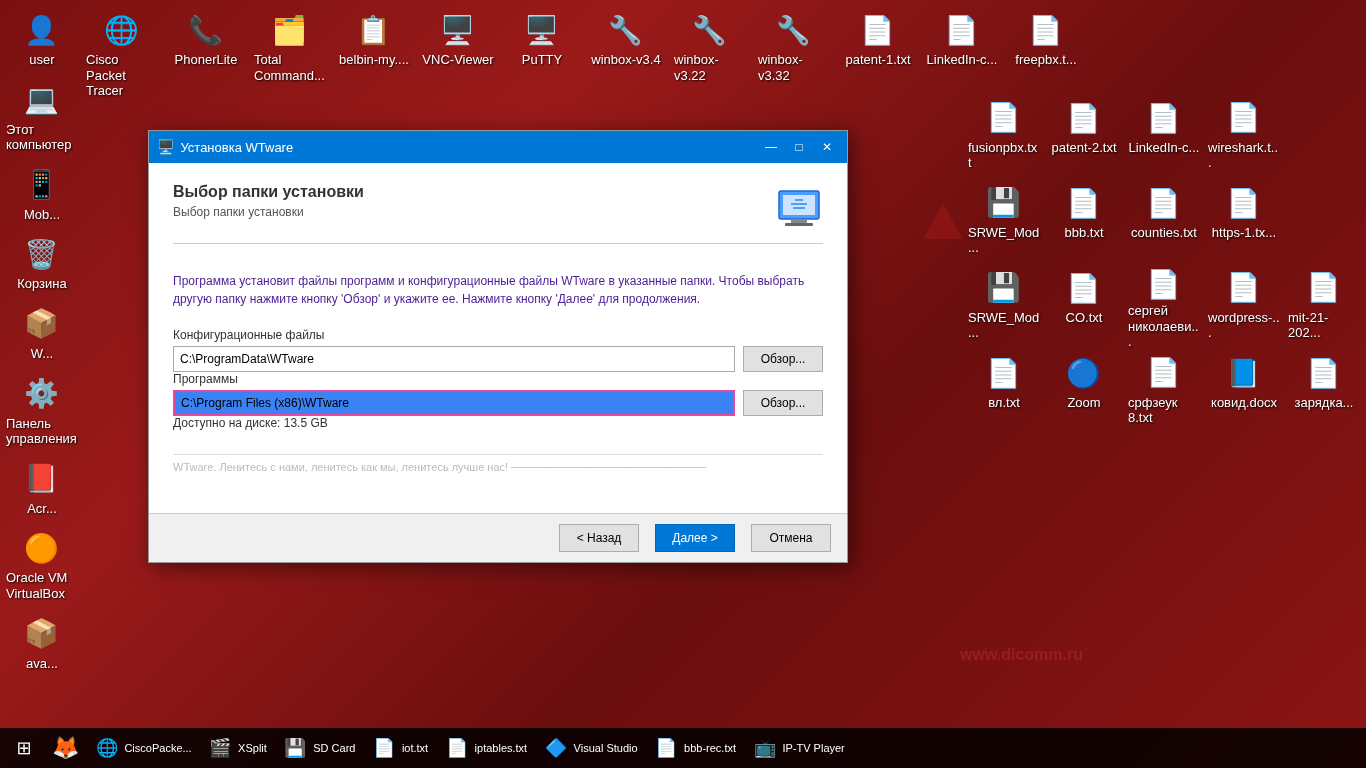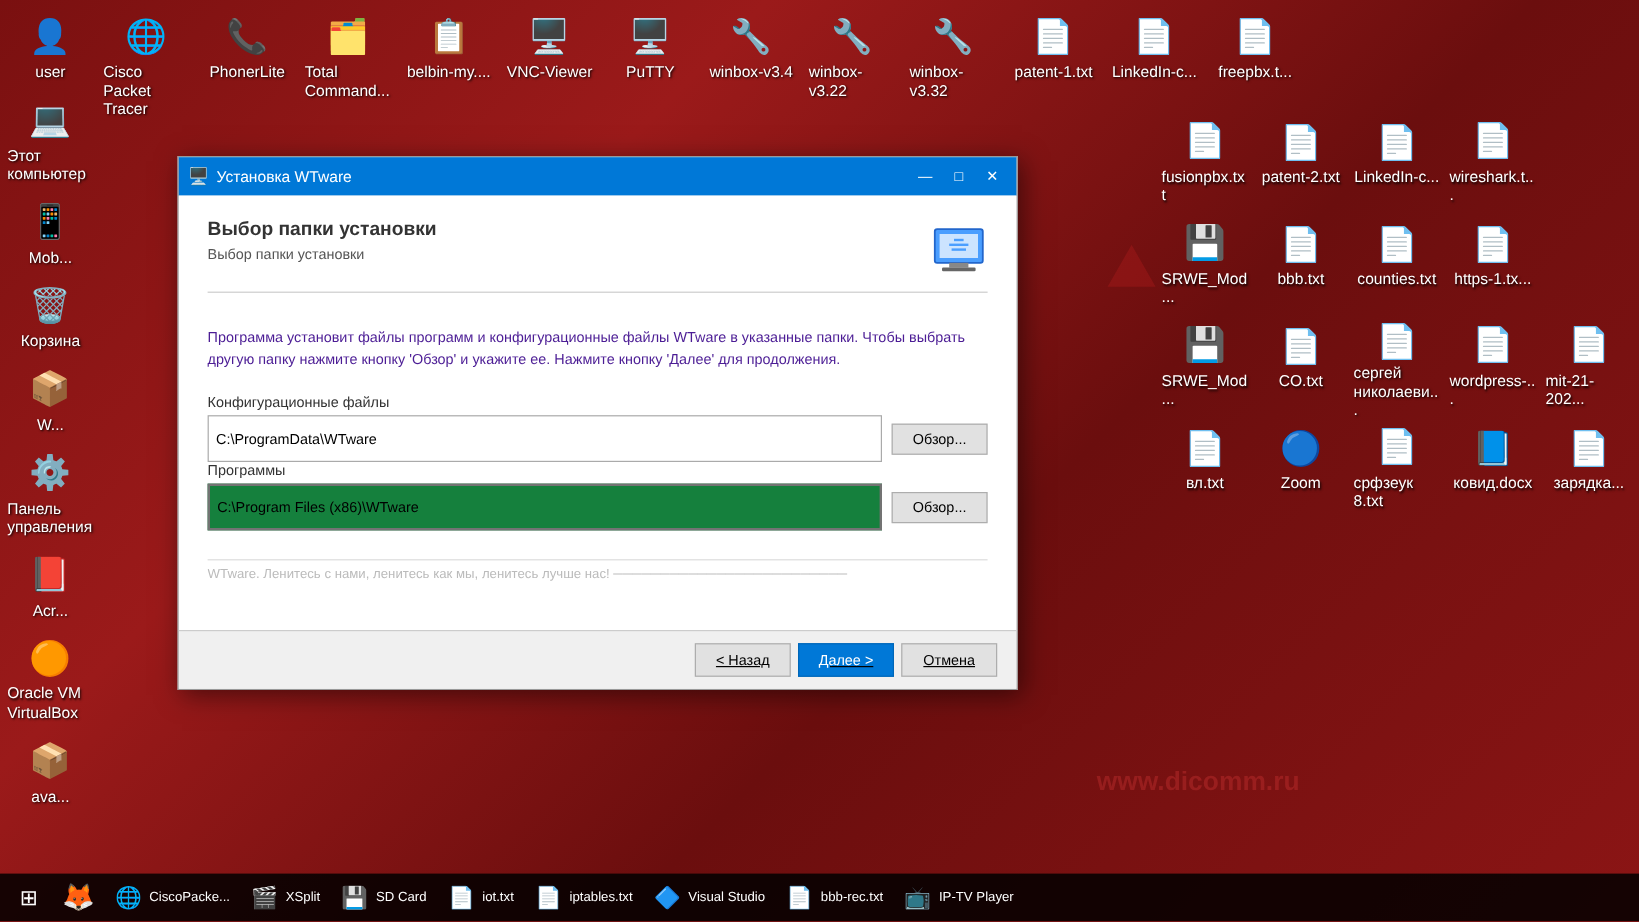--- a/index.html
+++ b/index.html
@@ -210,29 +210,29 @@
       color: #333;
       margin-bottom: 4px;
     }
     .field-row {
       display: flex;
       gap: 8px;
       align-items: center;
     }
     .field-input {
       flex: 1;
-      height: 39px;
+      height: 26px;
       border: 1px solid #aaa;
       padding: 2px 6px;
       font-size: 12px;
       background: white;
     }
     .field-input.selected {
-      border: 2px solid #737373;
-      background: #15803d;
+      border: 2px solid #ec4899;
+      background: #3b82f6;
     }
     .browse-btn {
       width: 80px;
       height: 26px;
       background: #e1e1e1;
       border: 1px solid #adadad;
       font-size: 12px;
       cursor: pointer;
       display: flex;
       align-items: center;
@@ -253,23 +253,22 @@
       margin: 24px 0;
       white-space: nowrap;
       overflow: hidden;
     }
 
     .modal-footer {
       background: #f0f0f0;
       padding: 10px 16px;
       display: flex;
       justify-content: flex-end;
-      gap: 6px;
+      gap: 16px;
       border-top: 1px solid #ccc;
-      text-decoration: underline;
     }
     .footer-btn {
       height: 28px;
       min-width: 80px;
       padding: 0 16px;
       border: 1px solid #adadad;
       background: #e1e1e1;
       font-size: 12px;
       cursor: pointer;
       display: flex;
@@ -284,21 +283,21 @@
     }
   </style>
 </head>
 <body>
 
 <div class="desktop">
 
   <div class="watermark">
     <div style="position:relative; width:800px; height:400px;">
       <div style="position:absolute; top:0; left:50px; font-size:110px; font-weight:900; color:rgba(160,20,20,0.45); transform:rotate(-15deg); letter-spacing:2px;">DICOMM</div>
-      <div style="position:absolute; bottom:-80px; right:0; font-size:22px; color:rgba(200,50,50,0.4); font-weight:bold;">www.dicomm.ru</div>
+      <div style="position:absolute; bottom:-80px; right:0; font-size:16px; color:rgba(200,50,50,0.4); font-weight:bold;">www.dicomm.ru</div>
 
       <div style="position:absolute; top:60px; left:10px; width:0; height:0; border-left:25px solid transparent; border-right:25px solid transparent; border-bottom:40px solid rgba(180,30,30,0.4);"></div>
       <div style="position:absolute; top:20px; right:120px; width:0; height:0; border-left:20px solid transparent; border-right:20px solid transparent; border-bottom:35px solid rgba(180,30,30,0.35);"></div>
     </div>
   </div>
 
   <div class="desktop-icons">
 
     <div style="display:flex; flex-direction:row; flex-wrap:nowrap; padding:4px 0 0 80px;">
       <div class="desktop-icon">
@@ -518,20 +517,21 @@
         </div>
 
         <div class="field-group">
           <div class="field-label">Программы</div>
           <div class="field-row">
             <input class="field-input selected" type="text" value="C:\Program Files (x86)\WTware" style="">
             <button class="browse-btn">Обзор...</button>
           </div>
         </div>
 
+        <div class="disk-info">Доступно на диске: 13.5 GB</div>
 
         <div class="watermark-line">WTware. Ленитесь с нами, ленитесь как мы, ленитесь лучше нас! ─────────────────────────</div>
       </div>
 
       <div class="modal-footer">
         <button class="footer-btn">&lt; Назад</button>
         <button class="footer-btn primary">Далее &gt;</button>
         <button class="footer-btn">Отмена</button>
       </div>
     </div>

